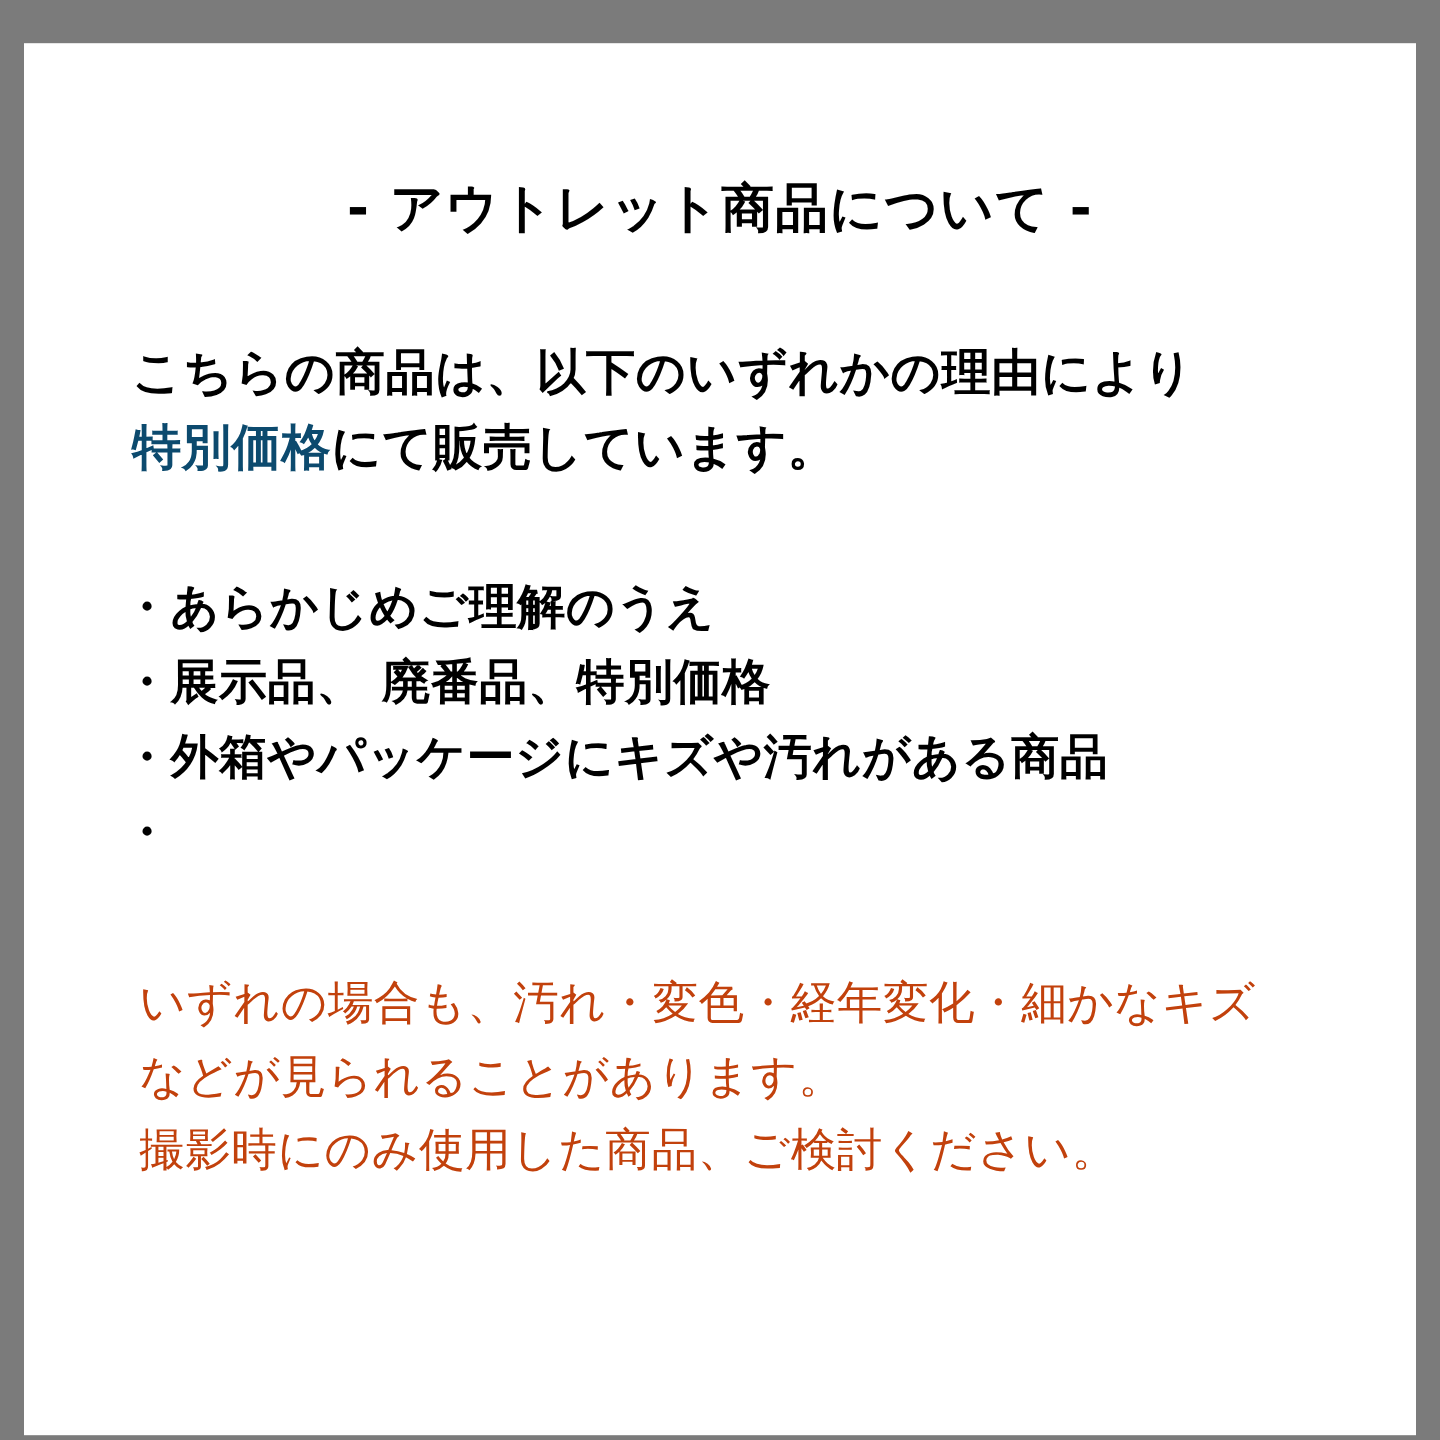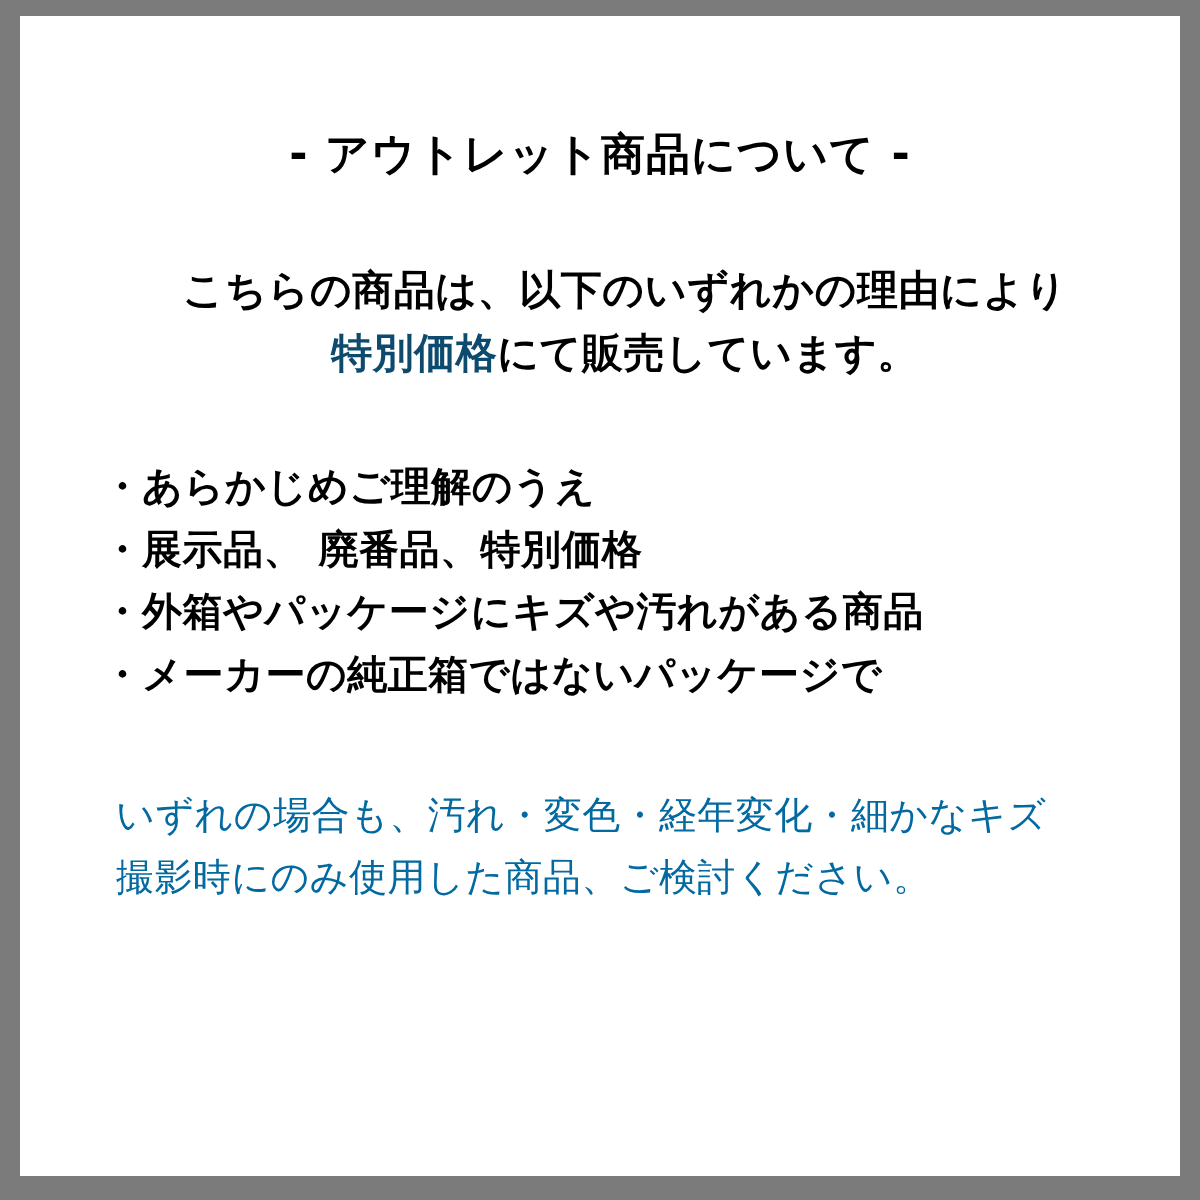--- a/index.html
+++ b/index.html
@@ -9,21 +9,21 @@
   body {
     width: 1200px;
     height: 1200px;
     background: #7b7b7b;
     font-family: "DejaVu Sans", "Liberation Sans", sans-serif;
     overflow: hidden;
   }
   .frame {
     position: absolute;
     left: 20px;
-    top: 16px;
+    top: 36px;
     width: 1160px;
     height: 1160px;
     background: #ffffff;
     box-sizing: border-box;
   }
   .content {
     position: absolute;
     left: 0;
     top: 0;
     width: 100%;
@@ -42,21 +42,20 @@
   }
   .lead {
     margin-top: 78px;
     margin-left: 90px;
     margin-right: 40px;
     font-size: 41px;
     font-weight: bold;
     color: #000000;
     line-height: 1.55;
     letter-spacing: 0.5px;
-    text-align: center;
   }
   .lead .accent {
     color: #0c4a6e;
   }
   .bullets {
     margin-top: 72px;
     margin-left: 82px;
     list-style: none;
     padding: 0;
   }
@@ -81,21 +80,21 @@
   }
   .bullets .txt .cont {
     display: block;
     padding-left: 8px;
   }
   .footer {
     margin-top: 82px;
     margin-left: 96px;
     margin-right: 40px;
     font-size: 38px;
-    color: #0369a1;
+    color: #c2410c;
     line-height: 1.62;
     font-weight: normal;
     letter-spacing: 0.4px;
   }
   .footer p {
     margin: 0;
   }
 </style>
 </head>
 <body>
@@ -119,24 +118,24 @@
         <span class="dot">・</span>
         <span class="txt">展示品、 廃番品、特別価格</span>
       </li>
       <li>
         <span class="dot">・</span>
         <span class="txt">外箱やパッケージにキズや汚れがある商品</span>
       </li>
       <li>
         <span class="dot">・</span>
         <span class="txt">
-          <span>メーカーの純正箱ではないパッケージで</span>
         </span>
       </li>
     </ul>
 
     <div class="footer">
       <p>いずれの場合も、汚れ・変色・経年変化・細かなキズ</p>
+      <p>などが見られることがあります。</p>
       <p>撮影時にのみ使用した商品、ご検討ください。</p>
     </div>
 
   </div>
 </div>
 
 </body></html>

